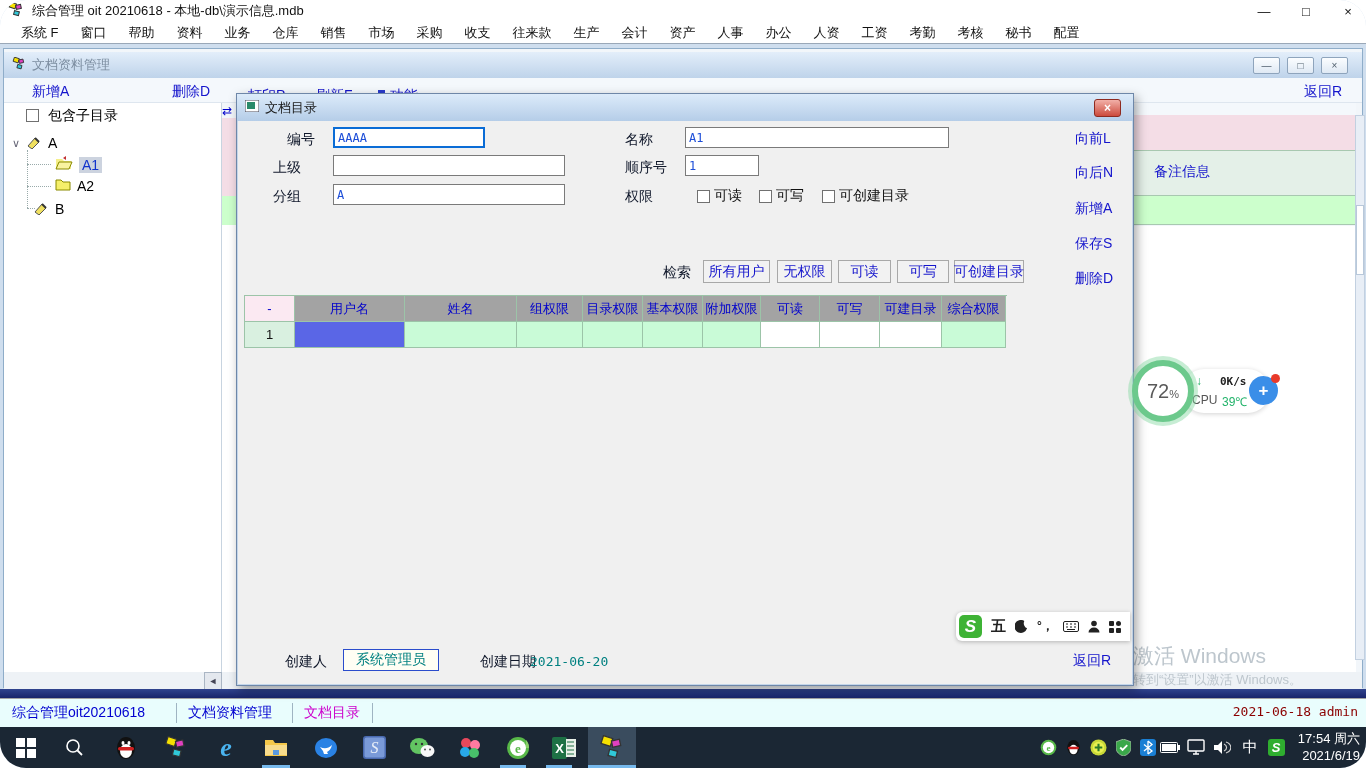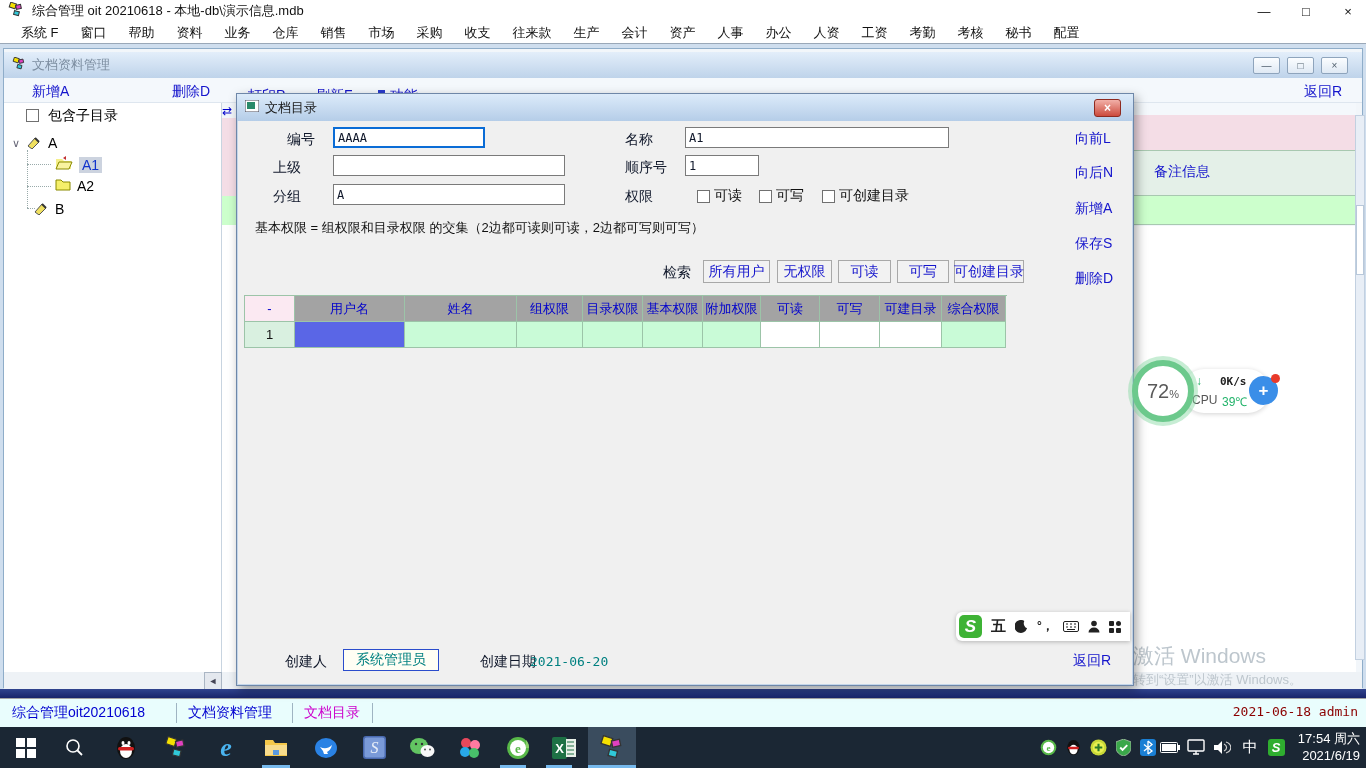--- a/index.html
+++ b/index.html
@@ -1,17 +1,17 @@
 <!DOCTYPE html>
 <html><head>
 <meta charset="utf-8">
 <style>
   * { margin:0; padding:0; box-sizing:border-box; }
   html,body { width:1366px; height:768px; overflow:hidden; font-family:"Liberation Sans",sans-serif; }
-  .screen { position:relative; width:1366px; height:768px; background:#cfdeee; overflow:hidden; }
+  .screen { position:relative; width:1366px; height:768px; background:#cfdeee; overflow:hidden;border-radius:26px; }
   .abs { position:absolute; }
 
   
   .titlebar { left:0; top:0; width:1366px; height:22px; background:#ffffff; display:flex; align-items:center; padding-left:8px; font-size:13px; color:#111; }
   .titlebar .ttl { margin-left:8px; }
   .win-ctrls { position:absolute; right:10px; top:0; height:22px; display:flex; gap:26px; align-items:center; font-size:13px; color:#111; }
   .win-ctrls span { cursor:default; width:16px; text-align:center; }
   .menubar { left:0; top:22px; width:1366px; height:22px; background:#ffffff; border-bottom:1px solid #9aa8b8; display:flex; align-items:center; padding-left:10px; gap:0; font-size:13px; color:#111; }
   .menubar span { padding:0 11px; white-space:nowrap; }
 
@@ -39,21 +39,21 @@
   .vthumb { position:absolute; left:1356px; top:205px; width:8px; height:70px; background:#ffffff; border:1px solid #b8c8da; }
   .hscroll-track { left:4px; top:672px; width:1358px; height:18px; background:#eef2f6; }
   .hscroll-btn { left:204px; top:672px; width:18px; height:18px; background:#e4e8ee; border:1px solid #aab6c4; font-size:9px; color:#445; display:flex; align-items:center; justify-content:center; }
 
   
   .dialog { left:236px; top:93px; width:898px; height:593px; background:#f0f0f0; border:1px solid #6e87a8; box-shadow:0 0 0 1px #c4d6ea inset, 3px 4px 10px rgba(0,0,0,.35); z-index:10; }
   .dlg-titlebar { position:absolute; left:0; top:0; width:100%; height:27px; background:linear-gradient(#dcebfa,#b5cde8); display:flex; align-items:center; padding-left:8px; font-size:13px; color:#1a1a1a; }
   .dlg-titlebar .ttl { margin-left:6px; }
   .dlg-close { position:absolute; right:12px; top:5px; width:27px; height:18px; background:linear-gradient(#f2b0a8,#cc4a3c); border:1px solid #8e2a20; border-radius:3px; color:#fff; font-size:12px; font-weight:bold; display:flex; align-items:center; justify-content:center; }
   .flabel { position:absolute; font-size:14px; color:#0f172a; white-space:nowrap; }
-  .fin { position:absolute; height:21px; border:1px solid #7a7a7a; background:#fff; font-family:"DejaVu Sans Mono",monospace; font-size:12px; color:#0f172a; padding:1px 3px; }
+  .fin { position:absolute; height:21px; border:1px solid #7a7a7a; background:#fff; font-family:"DejaVu Sans Mono",monospace; font-size:12px; color:#1d4ed8; padding:1px 3px; }
   .fin.focus { border:2px solid #0a6cd6; }
   .pchk { position:absolute; font-size:14px; color:#111; display:flex; align-items:center; gap:4px; white-space:nowrap; }
   .note { position:absolute; font-size:13px; color:#111; white-space:nowrap; }
   .sbtn { position:absolute; height:23px; background:#f2f2f2; border:1px solid #a8a8a8; color:#1414cc; font-size:14px; display:flex; align-items:center; justify-content:center; white-space:nowrap; }
   .slink { position:absolute; color:#1414cc; font-size:14px; white-space:nowrap; }
 
   
   .tbl { position:absolute; left:7px; top:201px; width:763px; border-top:1px solid #9cc4a8; border-left:1px solid #9cc4a8; font-size:13px; }
   .trow { display:flex; }
   .tcell { height:26px; border-right:1px solid #9cc4a8; border-bottom:1px solid #9cc4a8; display:flex; align-items:center; justify-content:center; }
@@ -258,21 +258,20 @@
       </span>
     <span class="pchk" style="left:522px; top:93px;">
         <span class="cb"></span>
         <span>可写</span>
       </span>
     <span class="pchk" style="left:585px; top:93px;">
         <span class="cb"></span>
         <span>可创建目录</span>
       </span>
 
-    <span class="note" style="left:18px; top:125px;">基本权限 = 组权限和目录权限 的交集（2边都可读则可读，2边都可写则可写）</span>
 
     <span class="flabel" style="left:426px; top:170px;">检索</span>
     <div class="sbtn" style="left:466px; top:166px; width:67px;">所有用户</div>
     <div class="sbtn" style="left:540px; top:166px; width:55px;">无权限</div>
     <div class="sbtn" style="left:601px; top:166px; width:53px;">可读</div>
     <div class="sbtn" style="left:660px; top:166px; width:52px;">可写</div>
     <div class="sbtn" style="left:717px; top:166px; width:70px;">可创建目录</div>
 
     <div class="tbl">
       <div class="trow">

